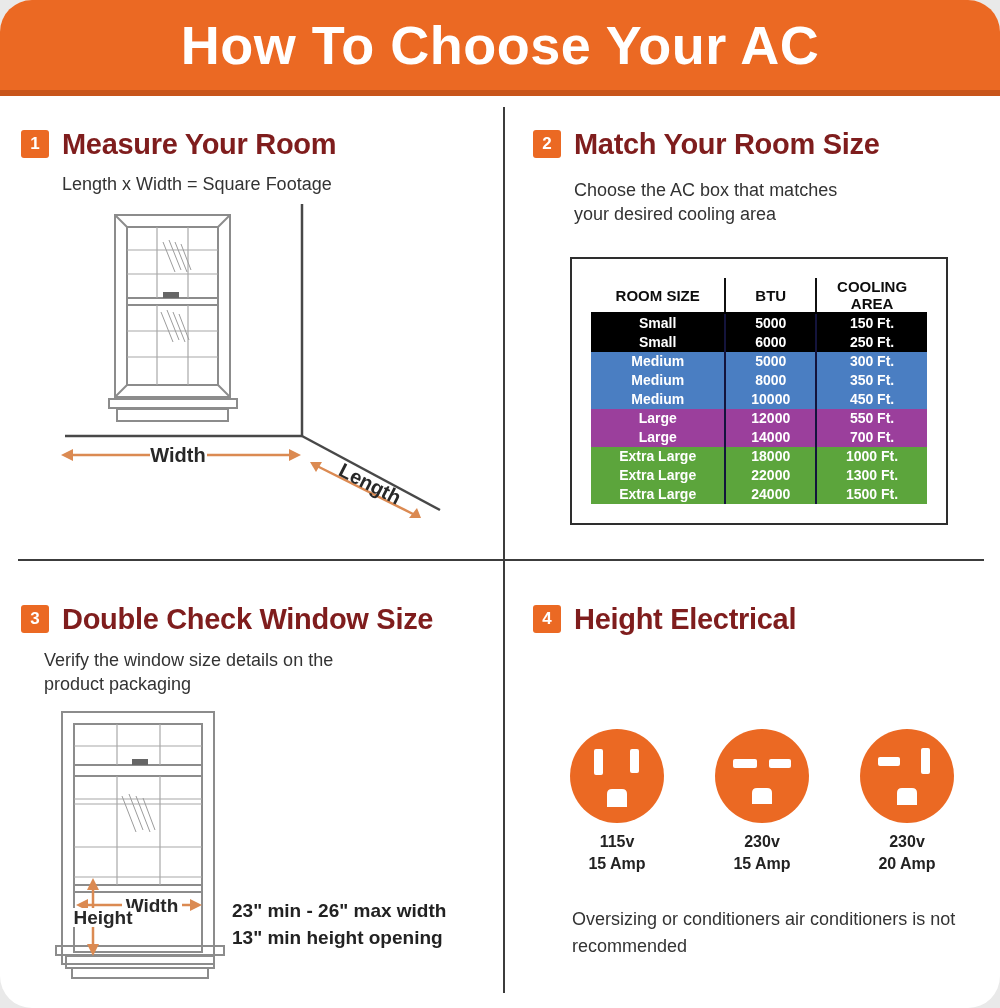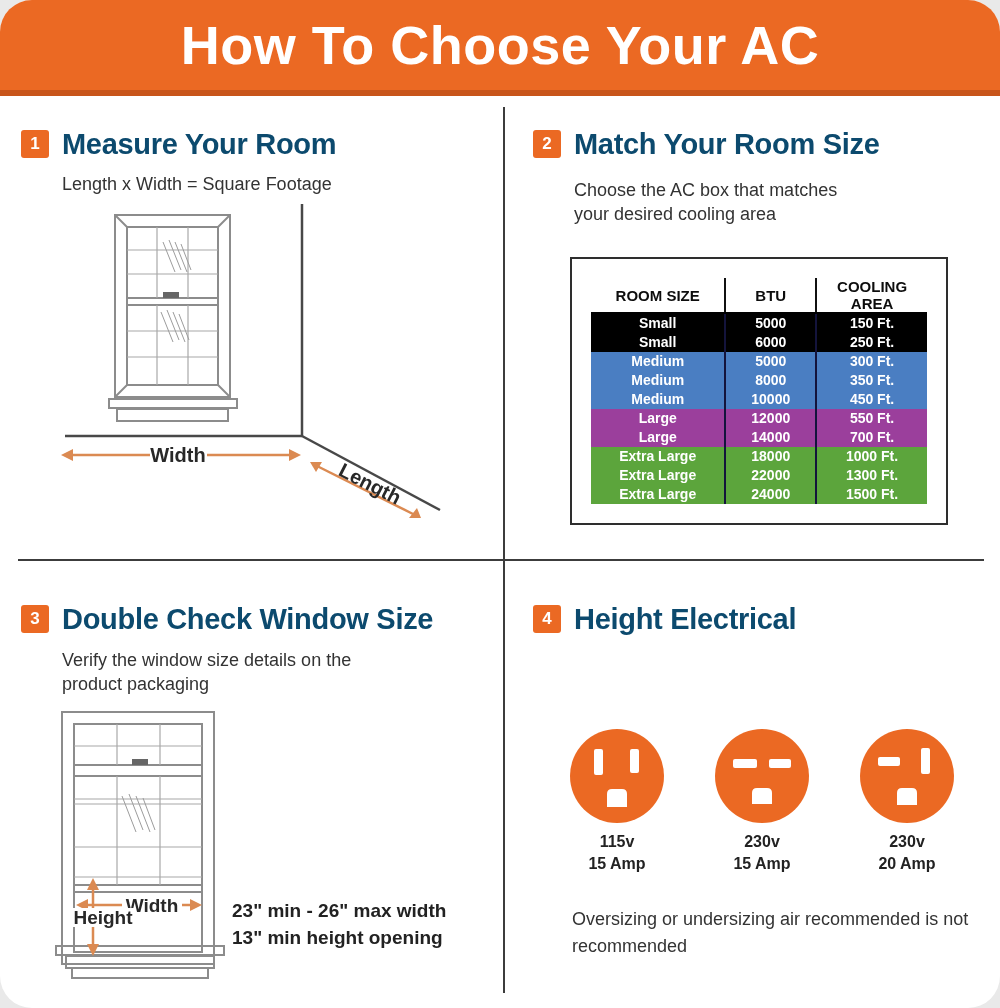--- a/index.html
+++ b/index.html
@@ -8,21 +8,21 @@
   
   .banner{position:absolute;left:0;top:0;width:1000px;height:90px;background:#EB6923;
           border-bottom:6px solid #C8551A;display:flex;align-items:center;justify-content:center;}
   .banner h1{margin:0;color:#ffffff;font-size:54px;font-weight:bold;letter-spacing:0.5px;}
   
   .vdivider{position:absolute;left:503px;top:107px;width:2px;height:886px;background:#3c3c3c;}
   .hdivider{position:absolute;left:18px;top:559px;width:966px;height:2px;background:#3c3c3c;}
   
   .badge{position:absolute;width:28px;height:28px;background:#EB6923;color:#fff;
          font-weight:bold;font-size:17px;display:flex;align-items:center;justify-content:center;border-radius:3px;}
-  .heading{position:absolute;font-size:29px;font-weight:bold;color:#0c4a6e;letter-spacing:-0.3px;}
+  .heading{position:absolute;font-size:29px;font-weight:bold;color:#7f1d1d;letter-spacing:-0.3px;}
   .subtitle{position:absolute;font-size:18px;color:#333;line-height:24px;}
   .svgwrap{position:absolute;}
   
   .table-wrap{position:absolute;left:570px;top:257px;width:378px;background:#fff;
               border:2px solid #2e2e2e;padding:19px;box-sizing:border-box;}
   .btu-table{width:100%;border-collapse:collapse;table-layout:fixed;}
   .btu-table th{font-size:15px;font-weight:bold;color:#0d0d0d;height:25px;text-align:center;
                 border-right:2px solid #111;border-bottom:2px solid #000;padding:0;}
   .btu-table th:last-child{border-right:none;}
   .btu-table col.c1{width:40%;} .btu-table col.c2{width:27%;} .btu-table col.c3{width:33%;}
@@ -187,21 +187,21 @@
             <td>1500 Ft.</td>
           </tr>
         </tbody>
     </table>
   </div>
 
   <div class="badge" style="left:21px;top:605px;">
     <span>3</span>
   </div>
   <div class="heading" style="left:62px;top:603px;">Double Check Window Size</div>
-  <div class="subtitle" style="left:62px;top:648px;">
+  <div class="subtitle" style="left:44px;top:648px;">
     <div>Verify the window size details on the</div>
     <div>product packaging</div>
   </div>
 
   <svg class="svgwrap" style="left:30px;top:700px;" width="420" height="300" viewBox="0 0 420 300">
     <g stroke="#8c8c8c" fill="none" stroke-width="2">
       <rect x="32" y="12" width="152" height="252"></rect>
       <rect x="44" y="24" width="128" height="228"></rect>
       <rect x="44" y="65" width="128" height="11" fill="#ffffff"></rect>
       <rect x="44" y="185" width="128" height="7" fill="#ffffff"></rect>
@@ -287,15 +287,15 @@
         <rect x="62" y="20" width="9" height="26" rx="2" fill="#fff"></rect>
         <path d="M38,77 v-12 q0,-5 5,-5 h10 q5,0 5,5 v12 z" fill="#fff"></path>
       </svg>
       <div class="outlet-label">
         <div>230v</div>
         <div>20 Amp</div>
       </div>
     </div>
   </div>
 
-  <div class="note">Oversizing or undersizing air recommended is not recommended</div>
+  <div class="note">Oversizing or conditioners air conditioners is not recommended</div>
 
 </div>
 
 </body></html>

